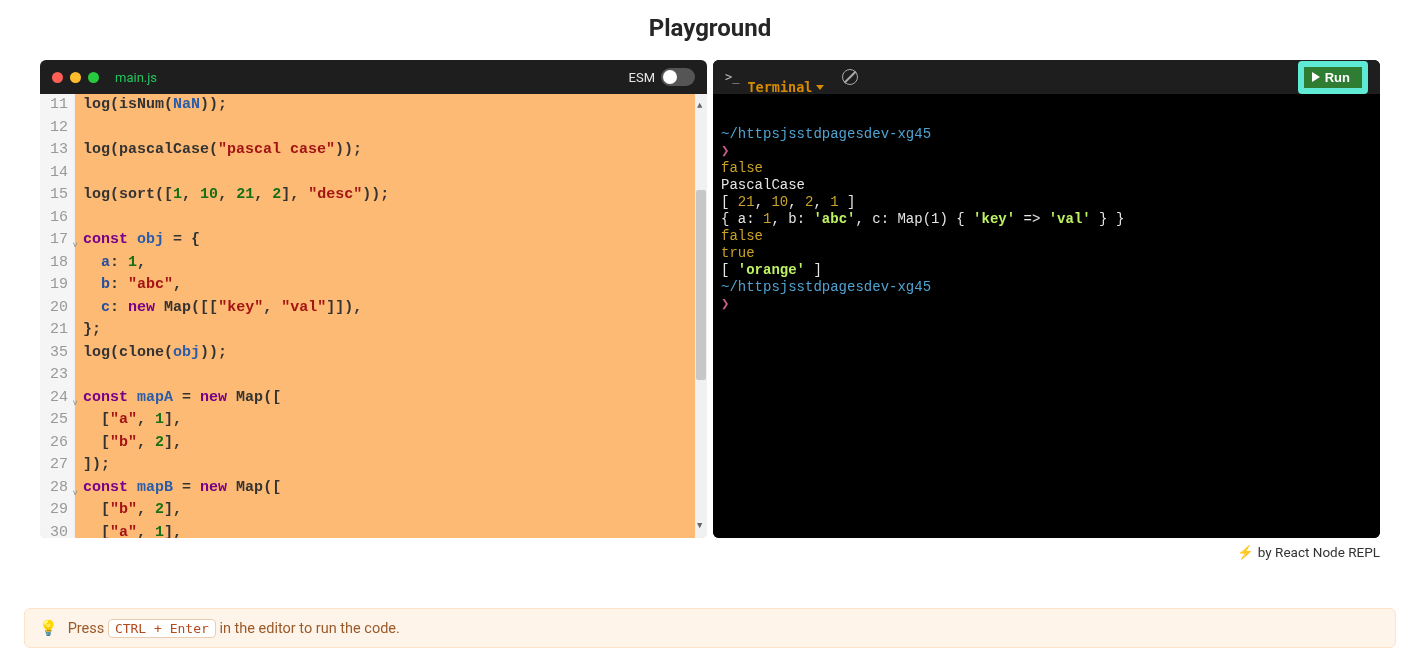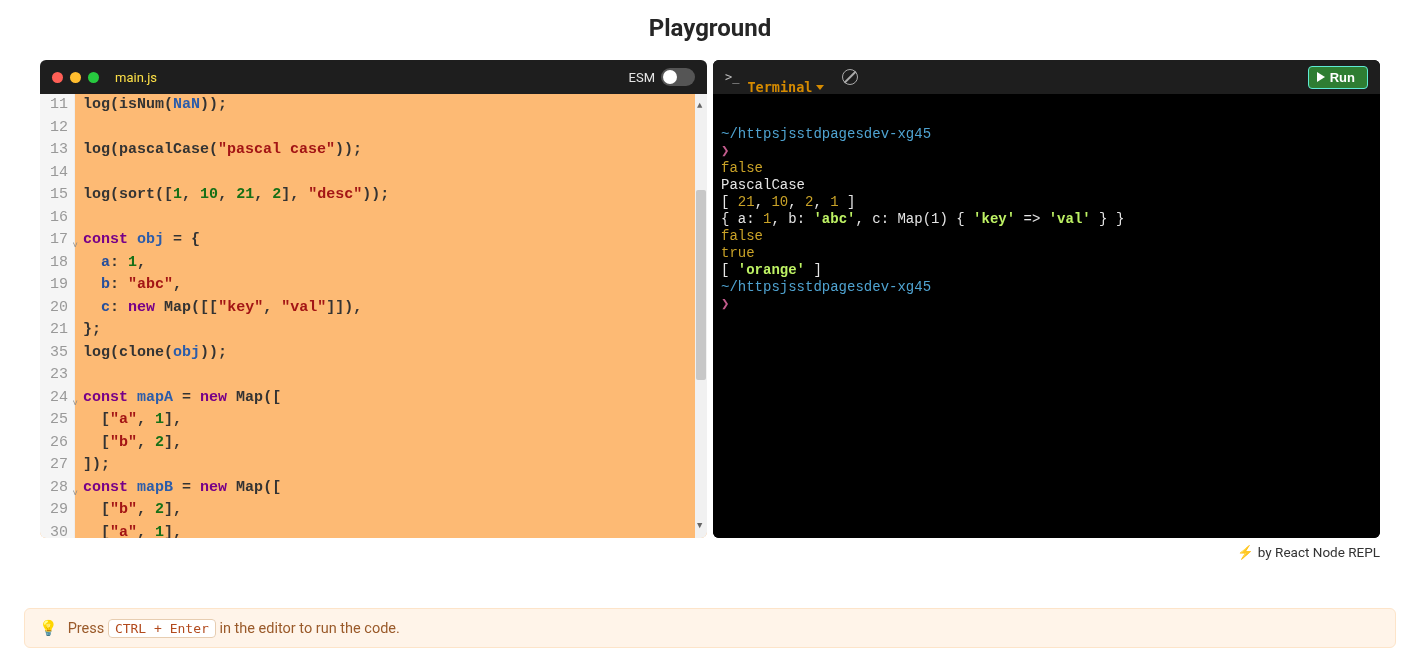--- a/index.html
+++ b/index.html
@@ -45,21 +45,21 @@
   }
   .editor-header { background: #1e1e1e; }
   .terminal-header { background: #1e1e1e; }
 
   .traffic-lights { display: flex; gap: 7px; margin-right: 16px; }
   .tl { width: 11px; height: 11px; border-radius: 50%; }
   .tl-red { background: #ff5f56; }
   .tl-yellow { background: #ffbd2e; }
   .tl-green { background: #27c93f; }
 
-  .filename { color: #fde047; font-size: 13px; }
+  .filename { color: #22c55e; font-size: 13px; }
 
   .esm-wrap {
     margin-left: auto;
     display: flex;
     align-items: center;
     gap: 6px;
     color: #e5e5e5;
     font-size: 13px;
   }
   .toggle {
@@ -111,21 +111,21 @@
     content: "";
     position: absolute;
     width: 16px; height: 1.6px;
     background: #aaa;
     top: 50%; left: 50%;
     transform: translate(-50%, -50%) rotate(-45deg);
   }
   .run-btn {
     margin-left: auto;
     background: #2e7d32;
-    border: 1px solid #5eead4;
+    border: 6px solid #5eead4;
     color: #fff;
     font-weight: 600;
     font-size: 13px;
     padding: 3px 12px 3px 8px;
     border-radius: 4px;
     display: flex;
     align-items: center;
     gap: 5px;
     cursor: pointer;
   }

